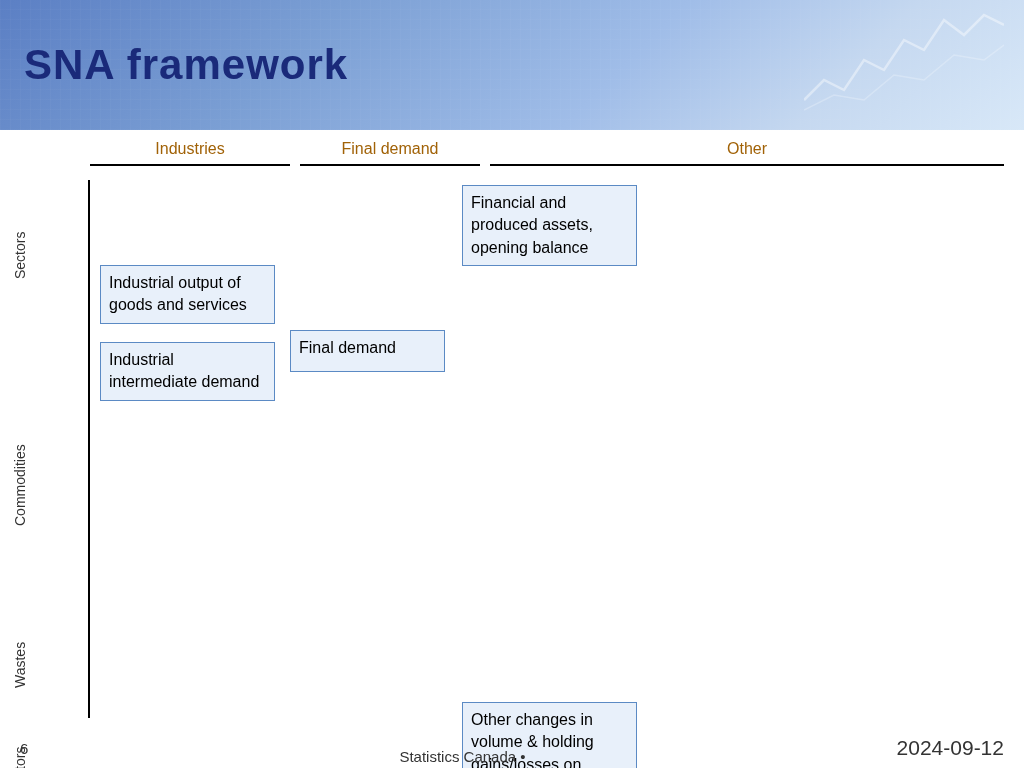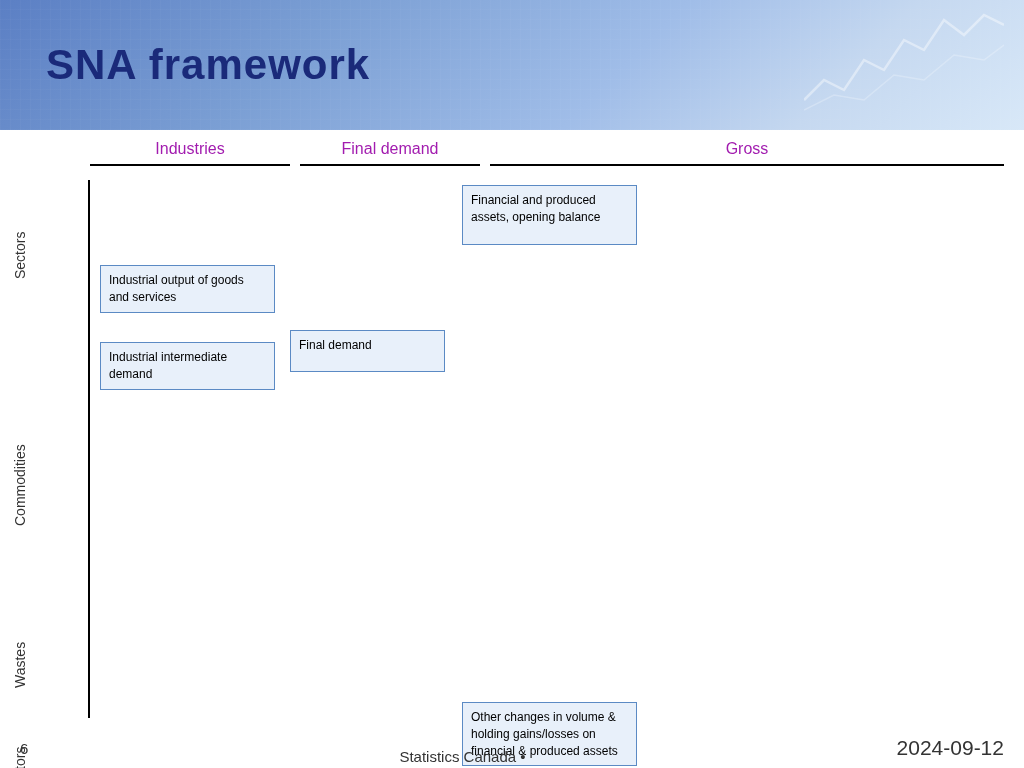--- a/index.html
+++ b/index.html
@@ -13,21 +13,21 @@
     }
 
     
     .header-banner {
       width: 100%;
       height: 130px;
       background: linear-gradient(135deg, #5b7fc4 0%, #7b9fd4 30%, #a0bde8 60%, #c5d8f0 80%, #d8e8f8 100%);
       position: relative;
       display: flex;
       align-items: center;
-      padding: 0 46px;
+      padding: 0 24px;
       overflow: hidden;
     }
 
     .header-banner::before {
       content: '';
       position: absolute;
       top: 0; left: 0; right: 0; bottom: 0;
       background-image: 
         repeating-linear-gradient(0deg, rgba(255,255,255,0.05) 0px, transparent 1px, transparent 10px),
         repeating-linear-gradient(90deg, rgba(255,255,255,0.05) 0px, transparent 1px, transparent 10px);
@@ -85,21 +85,21 @@
 
     .col-assets {
       flex: 1;
       text-align: center;
       margin-left: 10px;
     }
 
     .col-header-text {
       font-size: 16px;
       font-weight: normal;
-      color: #a21caf;
+      color: #a16207;
       display: block;
       padding-bottom: 4px;
     }
 
     .col-header-line {
       border-top: 2px solid #000;
       margin-top: 2px;
     }
 
     
@@ -122,21 +122,21 @@
       width: 2px;
       background: #000;
     }
 
     
     .content-box {
       position: absolute;
       border: 1.5px solid #5b8ac4;
       background: #e8f0fa;
       padding: 6px 8px;
-      font-size: 12px;
+      font-size: 16px;
       color: #000;
       line-height: 1.4;
     }
 
     
     .footer {
       position: absolute;
       bottom: 0;
       left: 0;
       right: 0;
@@ -167,21 +167,21 @@
   <div class="column-headers">
     <div class="col-industries">
       <span class="col-header-text">Industries</span>
       <div class="col-header-line"></div>
     </div>
     <div class="col-final-demand">
       <span class="col-header-text">Final demand</span>
       <div class="col-header-line"></div>
     </div>
     <div class="col-assets">
-      <span class="col-header-text">Gross</span>
+      <span class="col-header-text">Other</span>
       <div class="col-header-line"></div>
     </div>
   </div>
 
   <div class="row-label" style="top: 70px; height: 110px; left: 12px;">Sectors</div>
 
   <div class="row-label" style="top: 240px; height: 230px; left: 12px;">Commodities</div>
 
   <div class="row-label" style="top: 490px; height: 90px; left: 12px;">Wastes</div>
 

